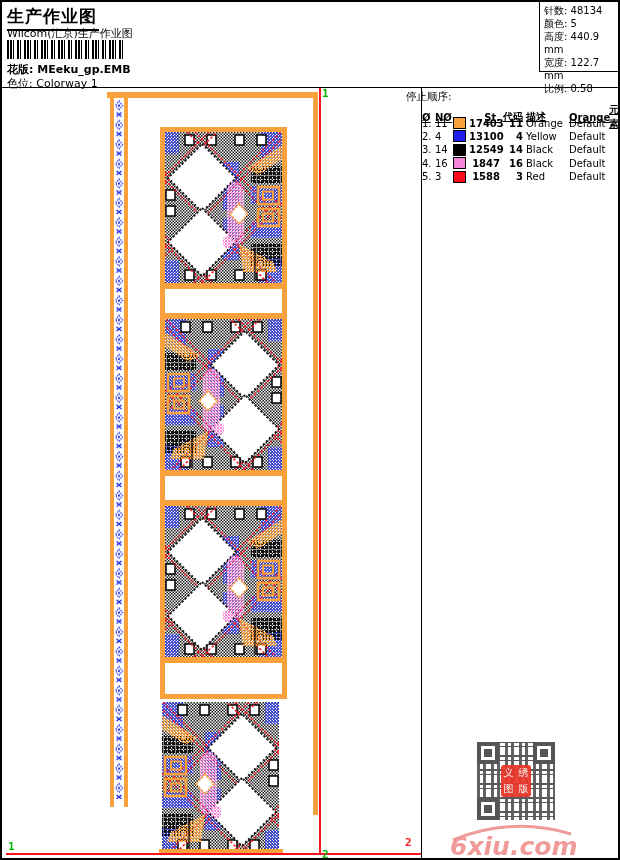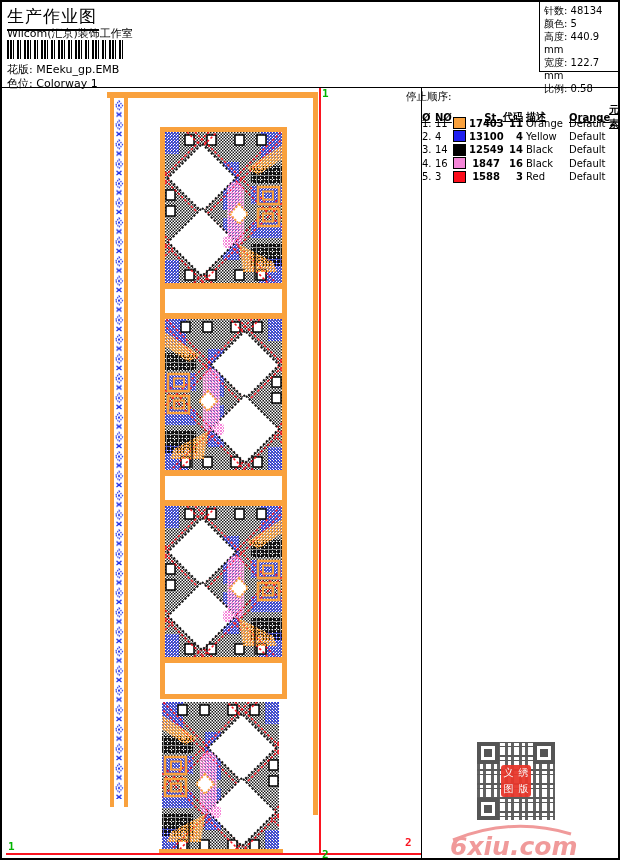--- a/index.html
+++ b/index.html
@@ -1,26 +1,26 @@
 <!DOCTYPE html>
 <html><head>
 <meta charset="utf-8">
 <style>
   html,body{margin:0;padding:0;background:#fff;}
   .page{position:relative;width:620px;height:860px;box-sizing:border-box;border:2px solid #000;
         background:#fff;font-family:"DejaVu Sans",sans-serif;color:#000;overflow:hidden;}
   .abs{position:absolute;}
   
-  .title{left:5px;top:3px;font-size:17px;font-weight:normal;letter-spacing:1px;
+  .title{left:5px;top:3px;font-size:17px;font-weight:bold;letter-spacing:1px;
          border-bottom:2px solid #000;padding:0 2px 1px 0;text-align:right;}
   .studio{left:5px;top:24px;font-size:11px;}
   .barcode{left:5px;top:38px;width:118px;height:19px;
     background:repeating-linear-gradient(90deg,#000 0 2px,#fff 2px 3px,#000 3px 5px,#fff 5px 6px,
       #000 6px 7px,#fff 7px 10px,#000 10px 12px,#fff 12px 13px,#000 13px 14px,#fff 14px 17px);}
-  .fileline{left:5px;top:60px;font-size:11px;}
+  .fileline{left:5px;top:60px;font-size:11px;font-weight:bold;}
   .cwline{left:5px;top:74px;font-size:11px;}
   .infobox{left:537px;top:0;width:81px;height:70px;border-left:1px solid #000;border-bottom:1px solid #000;
            padding:2px 4px 0 4px;font-size:10px;line-height:13px;box-sizing:border-box;}
   .hsep{left:0;top:85px;width:620px;height:1px;background:#000;}
   .vsep{left:419px;top:85px;width:1px;height:772px;background:#000;}
   
   .seqtitle{left:404px;top:88px;font-size:10.5px;}
   .seqtable{left:420px;top:101px;width:198px;font-size:10px;}
   .seqrow{display:grid;grid-template-columns:13px 15px 19px 34px 23px 43px 40px 11px;
           align-items:center;height:13.4px;}
@@ -139,21 +139,21 @@
           <rect x="93" y="77" width="21" height="17" stroke-width="2.5"></rect>
           <rect x="98" y="81.5" width="10" height="8" stroke-width="2"></rect>
         </g>
         <polygon points="74,112 108,130 112,140 78,140" fill="url(#co)"></polygon>
         <line x1="90" y1="118" x2="90" y2="149" stroke="#000" stroke-width="1.2"></line>
       </g>
     </defs>
   </svg>
 
   <div class="abs title">生产作业图</div>
-  <div class="abs studio">Wilcom(汇京)装饰工作室</div>
+  <div class="abs studio">Wilcom(汇京)生产作业图</div>
   <div class="abs barcode"></div>
   <div class="abs fileline">
     <span>花版:</span>
     <span>MEeku_gp.EMB</span>
   </div>
   <div class="abs cwline">
     <span>色位:</span>
     <span>Colorway 1</span>
   </div>
 

